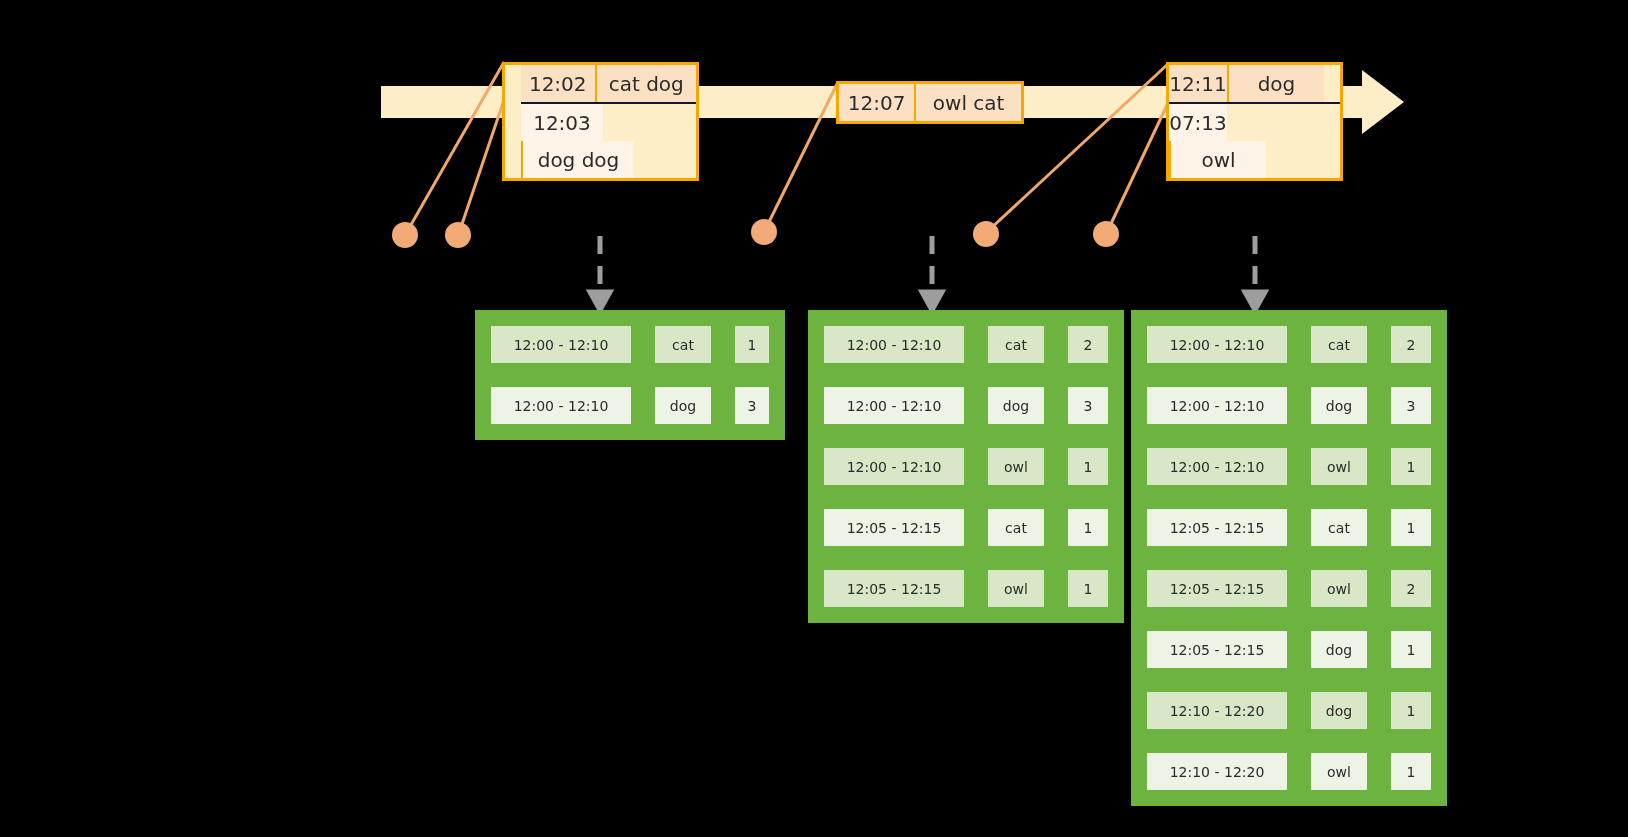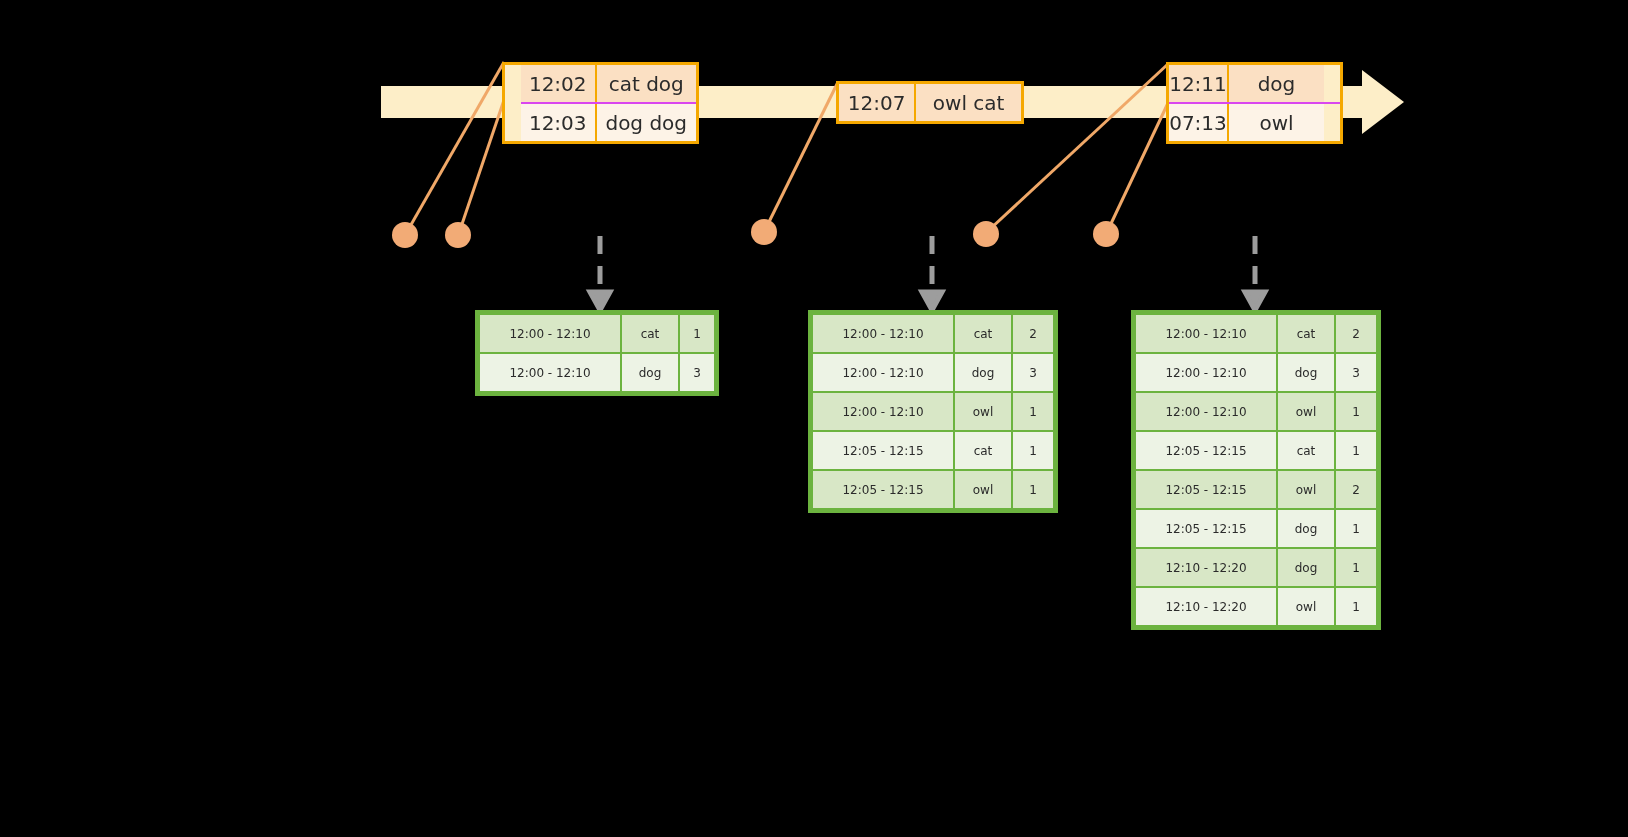--- a/index.html
+++ b/index.html
@@ -44,21 +44,22 @@
     position: absolute;
     border: 3px solid #f5a800;
     box-sizing: border-box;
     background: #fdeec8;
   }
   .event-row {
     display: flex;
     box-sizing: border-box;
   }
   .event-row + .event-row {
-    border-top: 2px solid #d946ef;
+    border-top: 2px solid #0f172a;
+    flex-direction: column;
   }
   .event-cell {
     box-sizing: border-box;
     font-size: 20px;
     color: #2b2b2b;
     display: flex;
     align-items: center;
     justify-content: center;
     height: 37px;
     white-space: nowrap;
@@ -95,24 +96,24 @@
     box-sizing: border-box;
     background: #6cb33f;
   }
   .rt-row { display: flex; }
   .rt-cell {
     box-sizing: border-box;
     height: 37px;
     display: flex;
     align-items: center;
     justify-content: center;
-    font-size: 12px;
+    font-size: 14px;
     color: #2b2b2b;
     white-space: nowrap;
-    margin: 1px;
+    margin: 12px;
     text-align: right;
   }
   .rt-cell.window { width: 140px; }
   .rt-cell.key    { width: 56px; }
   .rt-cell.count  { width: 34px; }
   .shade-a { background: #d8e7c6; }
   .shade-b { background: #edf3e5; }
 
   #result-table-1 { left: 475px; top: 310px; }
   #result-table-2 { left: 808px; top: 310px; }

